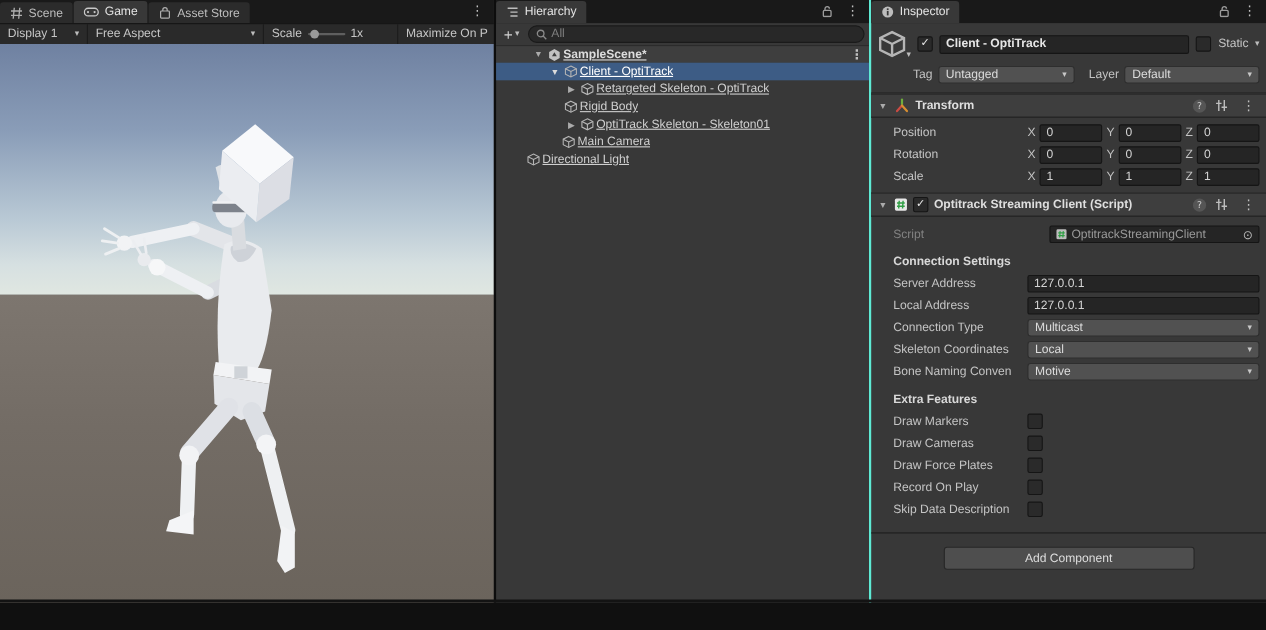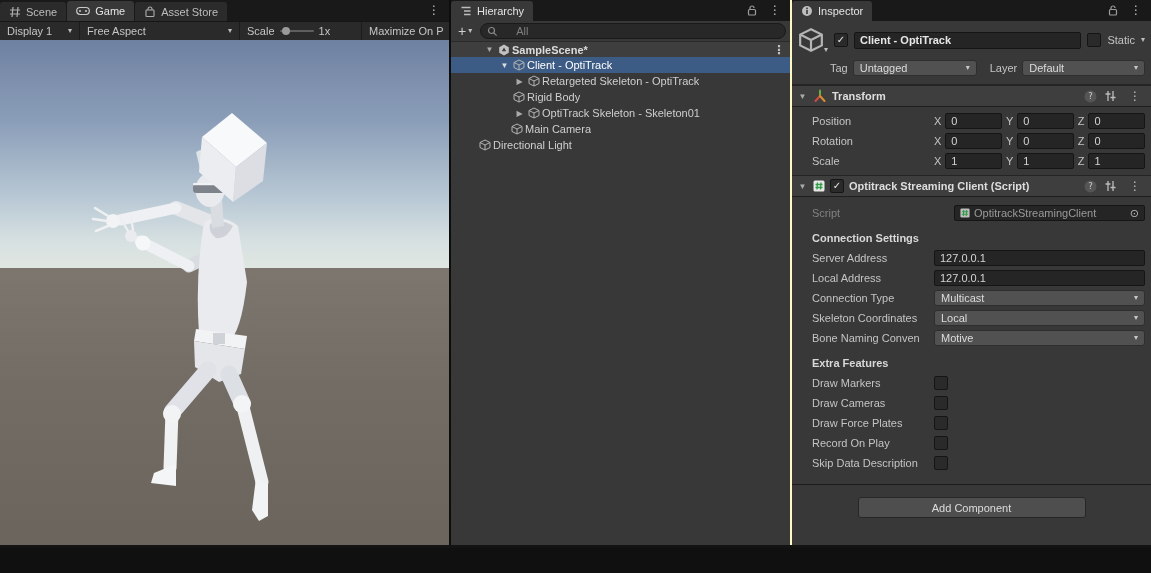--- a/index.html
+++ b/index.html
@@ -31,31 +31,31 @@
   #character-svg { position:absolute; left:0; top:0; }
 
   
   .slider-track { width:34px; height:2px; background:#5f5f5f; border-radius:1px; position:relative; }
   .slider-knob { position:absolute; left:2px; top:-3px; width:8px; height:8px; border-radius:50%; background:#9a9a9a; }
 
   
   #hierarchy-panel { position:absolute; left:449px; top:0; width:341px; height:573px; background:#383838; border-left:2px solid #0d0d0d; }
   #h-toolbar { height:21px; display:flex; align-items:center; padding:0 4px; gap:5px; background:#383838; border-bottom:1px solid #2b2b2b; }
   .plus-btn { display:flex; align-items:center; gap:2px; color:#d0d0d0; font-size:14px; padding:0 3px; }
-  #h-search { flex:1; height:16px; background:#282828; border:1px solid #1a1a1a; border-radius:8px; display:flex; align-items:center; gap:18px; padding:0 6px; color:#7f7f7f; }
+  #h-search { flex:1; height:16px; background:#282828; border:1px solid #1a1a1a; border-radius:8px; display:flex; align-items:center; gap:3px; padding:0 6px; color:#7f7f7f; }
   .h-row { height:16px; display:flex; align-items:center; gap:2px; color:#cfcfcf; }
   .h-row .fold { width:13px; text-align:center; color:#ababab; font-size:8px; flex-shrink:0; }
-  .h-row .lab { white-space:nowrap; overflow:hidden; }
+  .h-row .lab { white-space:nowrap; overflow:hidden;text-decoration:underline; }
   #h-scene-row { height:15px; background:#3e3e3e; padding-left:32px; color:#dcdcdc; font-weight:bold; }
   .h-d1 { padding-left:47px; }
   .h-d2 { padding-left:62px; }
   .h-row.selected { background:#3d5c85; color:#ffffff; }
 
   
-  #inspector-panel { position:absolute; left:790px; top:0; width:361px; height:573px; background:#383838; border-left:2px solid #fef9c3; }
+  #inspector-panel { position:absolute; left:790px; top:0; width:361px; height:573px; background:#383838; border-left:2px solid #5eead4; }
   #insp-header { padding:5px 6px 5px 6px; border-bottom:1px solid #242424; }
   #insp-name-row { display:flex; align-items:center; gap:6px; height:28px; }
   #insp-goicon { position:relative; width:30px; height:28px; flex-shrink:0; }
   #insp-name-field { flex:1; height:17px; background:#252525; border:1px solid #151515; border-radius:2px; display:flex; align-items:center; padding:0 5px; color:#e6e6e6; font-weight:bold; }
   #insp-taglayer-row { display:flex; align-items:center; gap:5px; height:22px; margin-top:3px; padding-left:32px; }
   .cb { width:14px; height:14px; background:#2a2a2a; border:1px solid #151515; border-radius:2px; display:flex; align-items:center; justify-content:center; flex-shrink:0; }
   .cb .tick { color:#eaeaea; font-size:10px; line-height:1; }
   .drop { height:16px; background:#515151; border:1px solid #2e2e2e; border-radius:3px; display:flex; align-items:center; padding:0 6px; color:#dcdcdc; }
   .drop .arrow { margin-left:auto; color:#c8c8c8; }
   .comp-header { height:22px; background:#3e3e3e; border-top:1px solid #242424; border-bottom:1px solid #1e1e1e; display:flex; align-items:center; gap:5px; padding:0 5px; }

